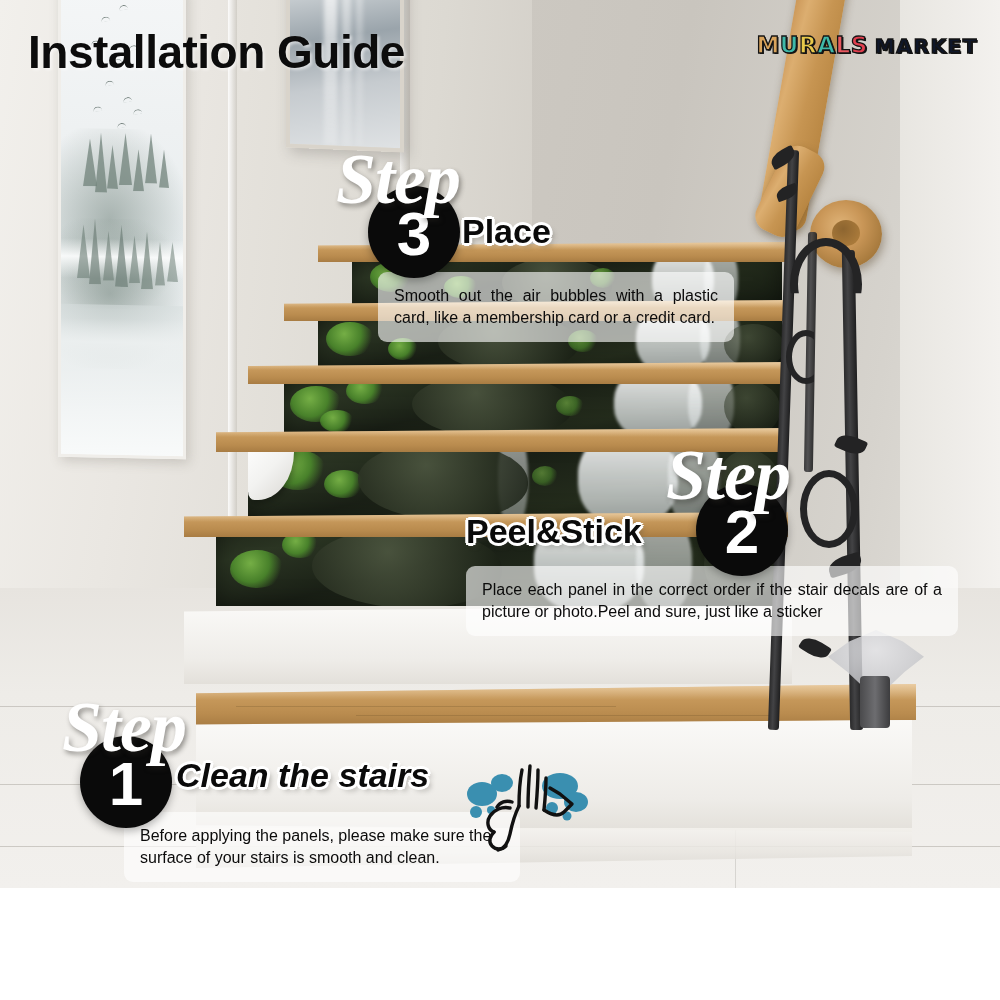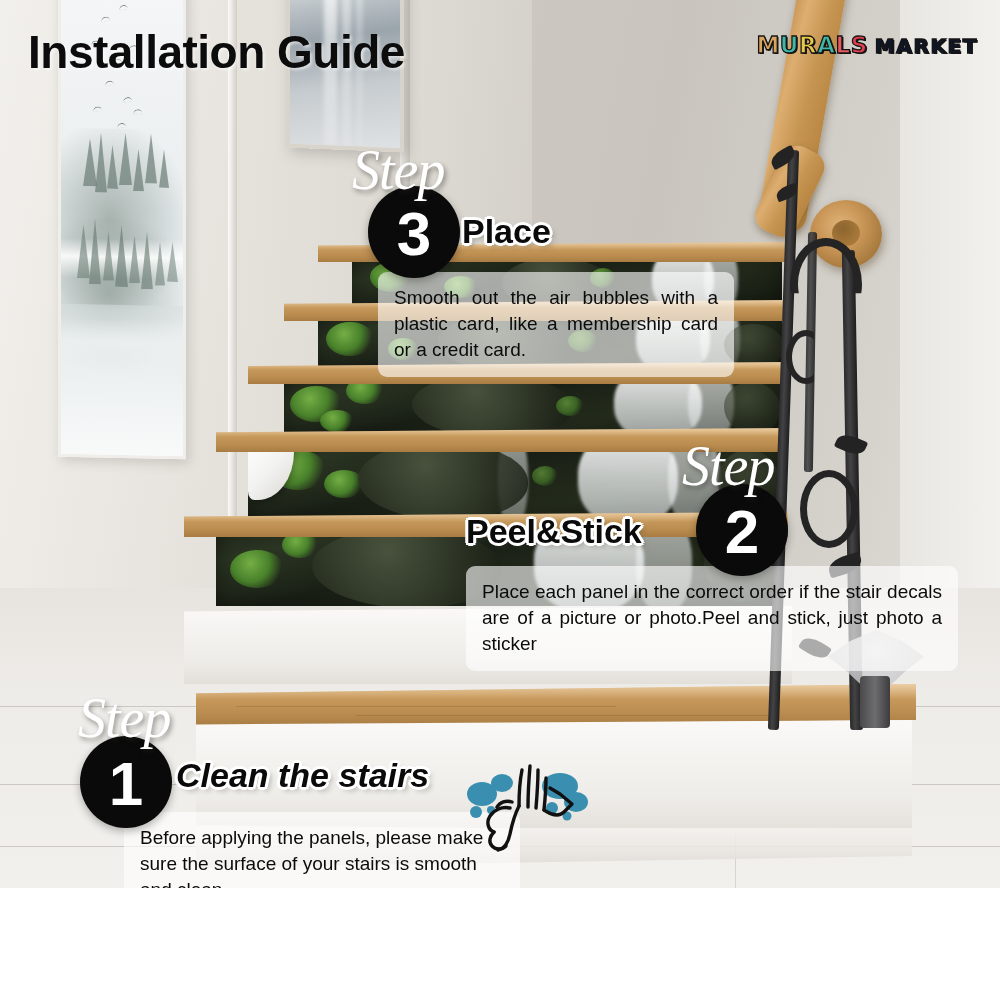--- a/index.html
+++ b/index.html
@@ -222,24 +222,24 @@
     font-size: 20px; font-weight: bold; font-family: "DejaVu Sans", sans-serif;
     letter-spacing: 1.6px; color: #0f172a;
     -webkit-text-stroke: 1.4px #141414;
     text-shadow: 1.4px 1.4px 0 #141414;
   }
 
   .step-group { position: absolute; }
 
   .badge-wrap { position: absolute; width: 170px; height: 140px; }
   .step-word {
-    position: absolute; left: 16px; top: 0;
+    position: absolute; left: 0; top: 0;
     font-family: "Liberation Serif", serif;
-    font-style: italic; font-weight: normal;
-    font-size: 56px; color: #ffffff;
+    font-style: italic; font-weight: bold;
+    font-size: 72px; color: #ffffff;
     letter-spacing: -1px;
     text-shadow: 2px 3px 5px rgba(40,38,34,.45);
     z-index: 3;
   }
   .badge-circle {
     position: absolute; width: 92px; height: 92px; border-radius: 50%;
     background: #0a0a0a;
     display: flex; align-items: center; justify-content: center;
     z-index: 2;
     box-shadow: 0 3px 8px rgba(0,0,0,.3);
@@ -261,21 +261,21 @@
        4px 4px 5px rgba(70,65,60,.35);
     z-index: 4;
   }
 
   .text-box {
     position: absolute;
     background: rgba(255,255,255,.62);
     border-radius: 9px;
     padding: 13px 16px;
     color: #0b0b0b;
-    font-size: 19px;
+    font-size: 16px;
     line-height: 1.38;
     z-index: 1;
   }
   .text-box.justify { text-align: justify; text-align-last: left; }
 
   .wash-icon { position: absolute; z-index: 4; }
 </style>
 </head>
 <body>
 
@@ -459,21 +459,21 @@
   </div>
 
   <div class="step-group" style="left:0; top:0;">
     <div class="badge-wrap" style="left:666px; top:434px;">
       <div class="step-word">Step</div>
       <div class="badge-circle" style="left:30px; top:50px;">
         <span class="badge-num">2</span>
       </div>
     </div>
     <div class="step-heading" style="left:466px; top:512px;">Peel&amp;Stick</div>
-    <div class="text-box justify" style="left:466px; top:566px; width:492px;">Place each panel in the correct order if the stair decals are of a picture or photo.Peel and stick, just photo a sticker</div>
+    <div class="text-box justify" style="left:466px; top:566px; width:492px;">Place each panel in the correct order if the stair decals are of a picture or photo.Peel and sure, just like a sticker</div>
   </div>
 
   <div class="step-group" style="left:0; top:0;">
     <div class="badge-wrap" style="left:62px; top:686px;">
       <div class="step-word">Step</div>
       <div class="badge-circle" style="left:18px; top:50px;">
         <span class="badge-num">1</span>
       </div>
     </div>
     <div class="step-heading" style="left:176px; top:756px;font-style:italic;">Clean the stairs</div>

